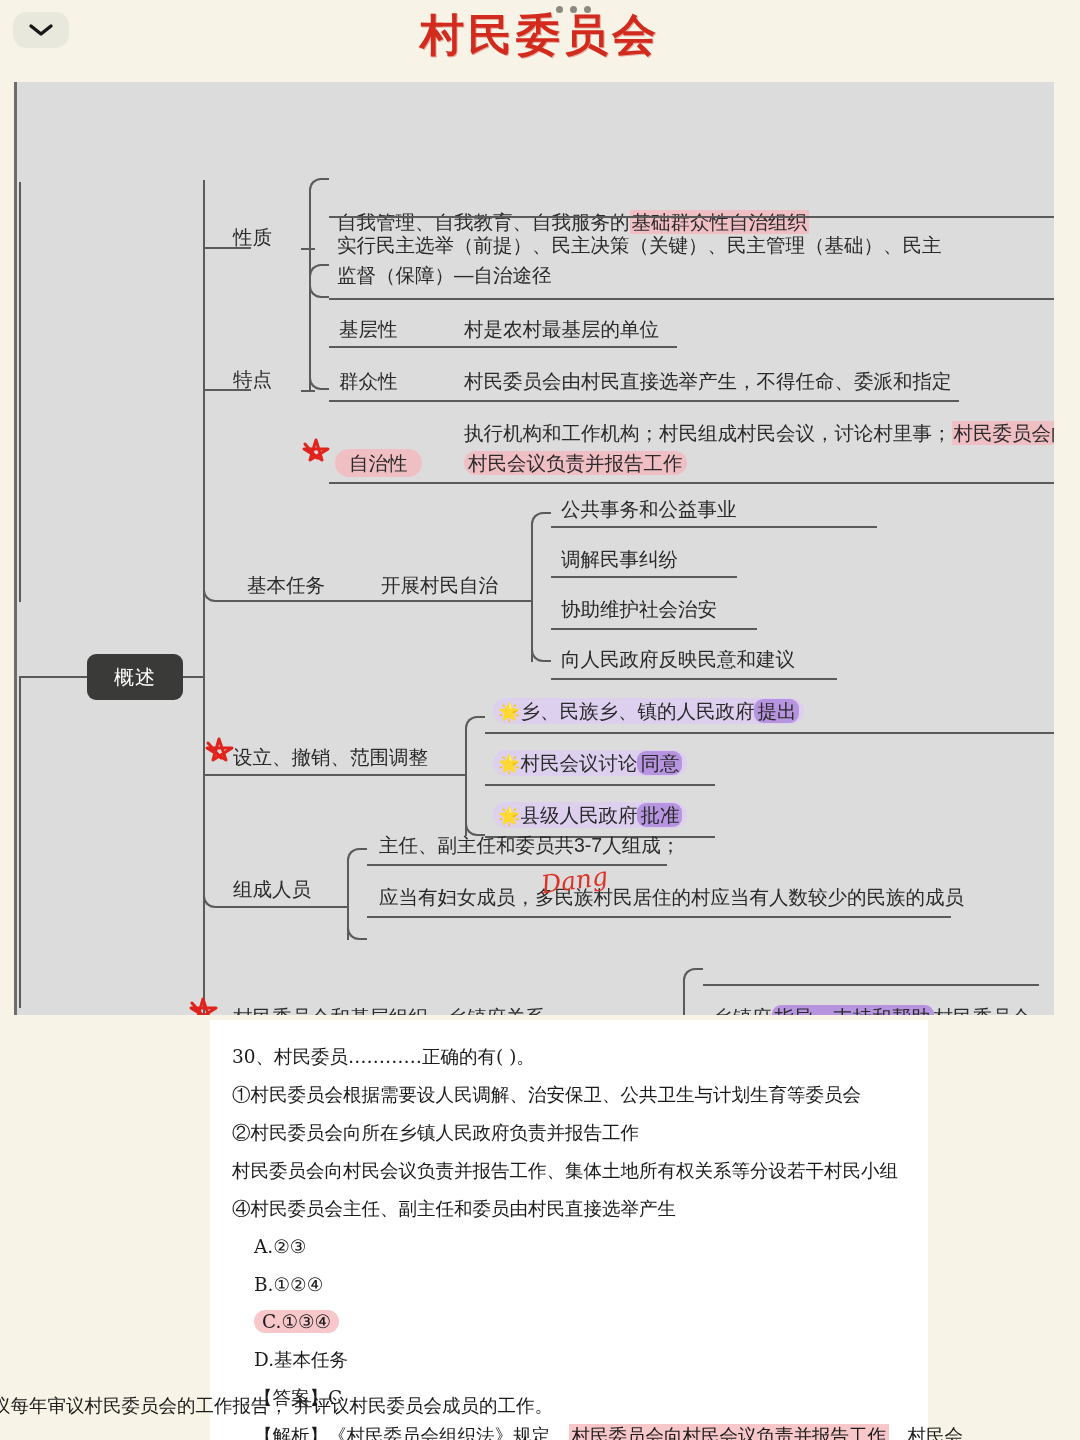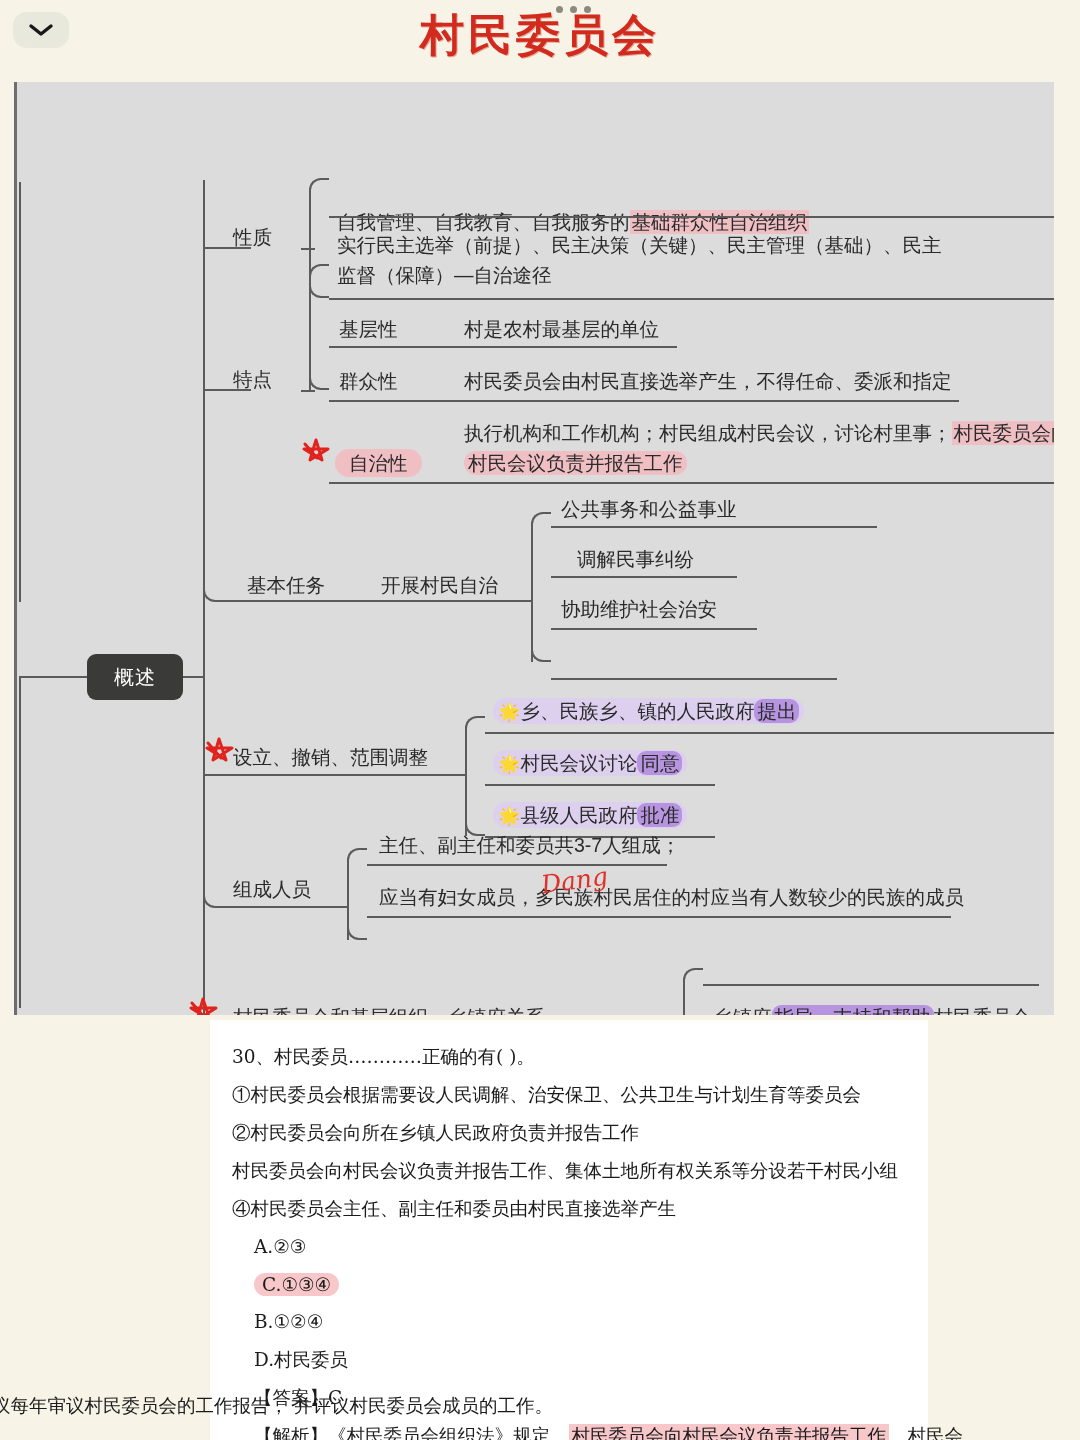--- a/index.html
+++ b/index.html
@@ -232,26 +232,27 @@
   <div class="corner" style="left:186px; top:500px; width:20px; height:20px; border-bottom-width:2px; border-left-width:2px; border-bottom-left-radius:12px;"></div>
   <div class="ln h" style="left:206px; top:518px; width:308px;"></div>
 
   <div class="corner" style="left:514px; top:430px; width:20px; height:20px; border-top-width:2px; border-left-width:2px; border-top-left-radius:12px;"></div>
   <div class="ln v" style="left:514px; top:450px; height:130px;"></div>
   <div class="corner" style="left:514px; top:560px; width:20px; height:20px; border-bottom-width:2px; border-left-width:2px; border-bottom-left-radius:12px;"></div>
 
   <div class="node" style="left:544px; top:412px;">公共事务和公益事业</div>
   <div class="underline" style="left:534px; top:444px; width:326px;"></div>
 
-  <div class="node" style="left:544px; top:462px;margin-left:16px;">调解民事纠纷</div>
+  <div class="node" style="left:544px; top:462px;">调解民事纠纷</div>
   <div class="underline" style="left:534px; top:494px; width:186px;"></div>
 
   <div class="node" style="left:544px; top:512px;">协助维护社会治安</div>
   <div class="underline" style="left:534px; top:546px; width:206px;"></div>
 
+  <div class="node" style="left:544px; top:562px;">向人民政府反映民意和建议</div>
   <div class="underline" style="left:534px; top:596px; width:286px;"></div>
 
   <div class="node" style="left:216px; top:660px;">设立、撤销、范围调整</div>
   <div class="ln h" style="left:186px; top:692px; width:262px;"></div>
 
   <div class="corner" style="left:448px; top:634px; width:20px; height:20px; border-top-width:2px; border-left-width:2px; border-top-left-radius:12px;"></div>
   <div class="ln v" style="left:448px; top:654px; height:100px;"></div>
   <div class="corner" style="left:448px; top:734px; width:20px; height:20px; border-bottom-width:2px; border-left-width:2px; border-bottom-left-radius:12px;"></div>
 
   <div class="node" style="left:476px; top:614px;">
@@ -308,23 +309,23 @@
 <div id="dang-mark">Dang</div>
 
 <div id="doc-sheet">
   <div id="doc-inner">
     <div class="dline">30、村民委员…………正确的有( )。</div>
     <div class="dline">①村民委员会根据需要设人民调解、治安保卫、公共卫生与计划生育等委员会</div>
     <div class="dline">②村民委员会向所在乡镇人民政府负责并报告工作</div>
     <div class="dline">村民委员会向村民会议负责并报告工作、集体土地所有权关系等分设若干村民小组</div>
     <div class="dline">④村民委员会主任、副主任和委员由村民直接选举产生</div>
     <div class="dline opt">A.②③</div>
+    <div class="dline opt">B.①②④</div>
     <div class="dline opt"><span class="ans-hl">C.①③④</span></div>
-    <div class="dline opt">B.①②④</div>
-    <div class="dline opt">D.村民委员</div>
+    <div class="dline opt">D.基本任务</div>
     <div class="dline opt">【答案】C</div>
     <div class="dline opt">
       <span>【解析】《村民委员会组织法》规定，</span><span class="exp-hl">村民委员会向村民会议负责并报告工作</span><span>。村民会</span>
     </div>
   </div>
 </div>
 
 <div id="doc-last">议每年审议村民委员会的工作报告， 并评议村民委员会成员的工作。</div>
 
 </body></html>

